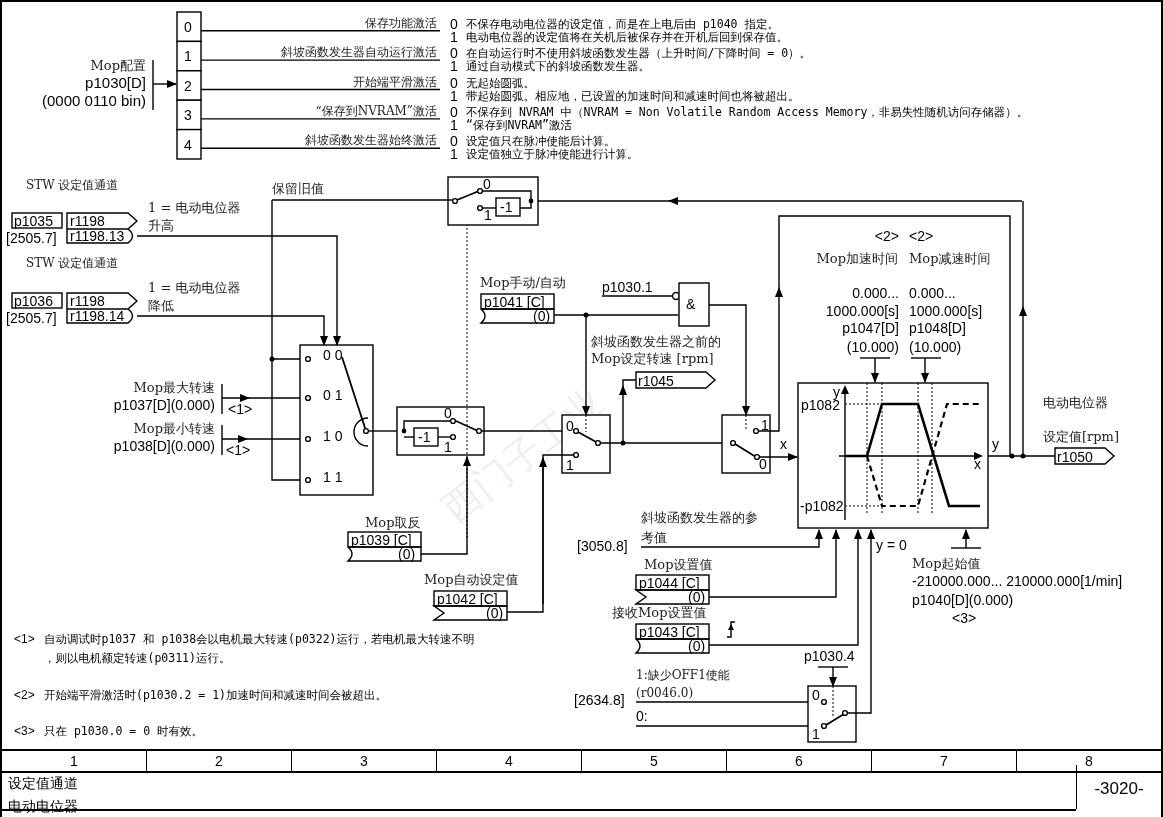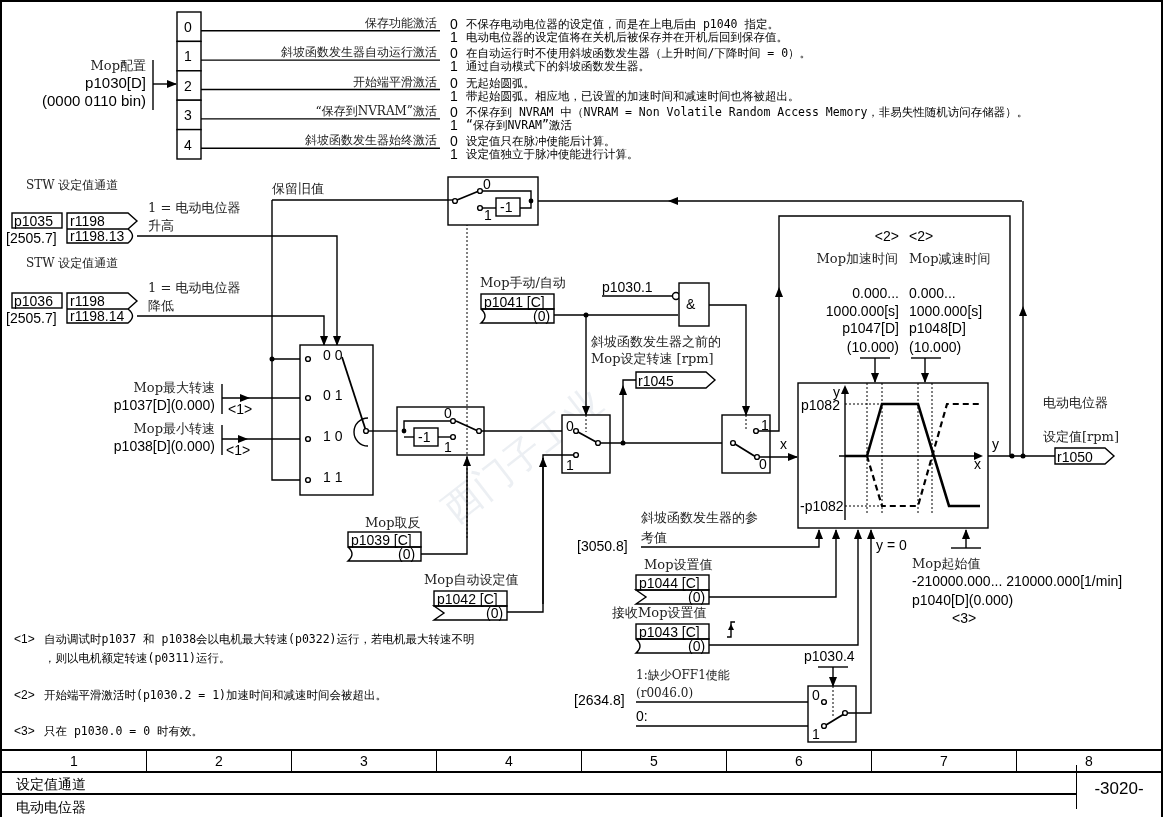--- a/index.html
+++ b/index.html
@@ -16,21 +16,21 @@
   .dot{stroke:#000;stroke-width:1;stroke-dasharray:2,2;fill:none;}
   .dash{stroke:#000;stroke-width:2.2;stroke-dasharray:6,4;fill:none;}
   .box{stroke:#000;stroke-width:1.4;fill:#fff;}
   .wm{font-family:"DejaVu Sans",sans-serif;font-size:38px;fill:#c9d3dd;opacity:0.35;}
   
   #footer{position:absolute;left:0;top:749px;width:1163px;height:68px;}
   .colrow{position:absolute;left:0;top:0;width:1163px;height:24px;border-top:2px solid #000;border-bottom:2px solid #000;display:flex;box-sizing:border-box;}
   .colcell{flex:1;border-left:1.5px solid #000;text-align:center;font-family:"Liberation Sans",sans-serif;font-size:14px;line-height:20px;}
   .colcell:first-child{border-left:2px solid #000;}
   .colcell:last-child{border-right:2px solid #000;}
-  .titlerow{position:absolute;left:0;width:1076px;height:22px;border-left:2px solid #000;box-sizing:border-box;font-family:Liberation Sans, sans-serif;font-size:14px;padding-left:14px;line-height:22px;}
+  .titlerow{position:absolute;left:0;width:1076px;height:38px;border-left:2px solid #000;box-sizing:border-box;font-family:Liberation Serif, serif;font-size:14px;padding-left:6px;line-height:22px;}
   .t1{top:24px;border-bottom:2px solid #000;}
   .t2{top:47px;}
   .pageno{position:absolute;left:1076px;top:16px;width:87px;height:44px;border-left:1.5px solid #000;border-right:2px solid #000;box-sizing:border-box;text-align:center;line-height:48px;font-family:"Liberation Sans",sans-serif;font-size:17px;}
 </style>
 </head>
 <body>
 
 <div id="frame"></div>
 
 <svg width="1163" height="750" viewBox="0 0 1163 750">

